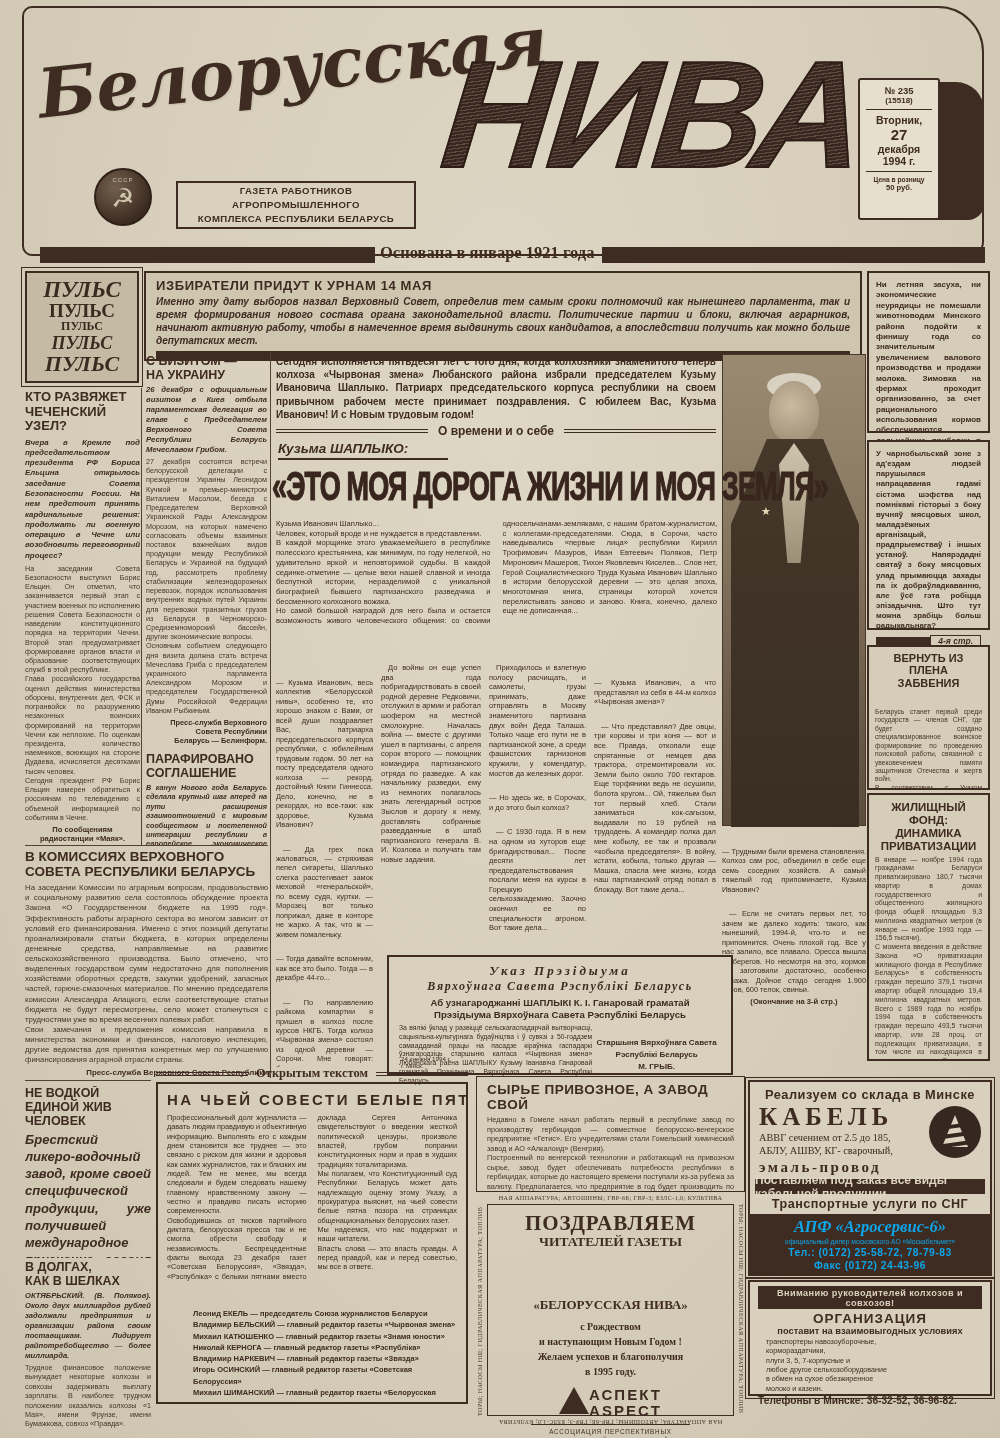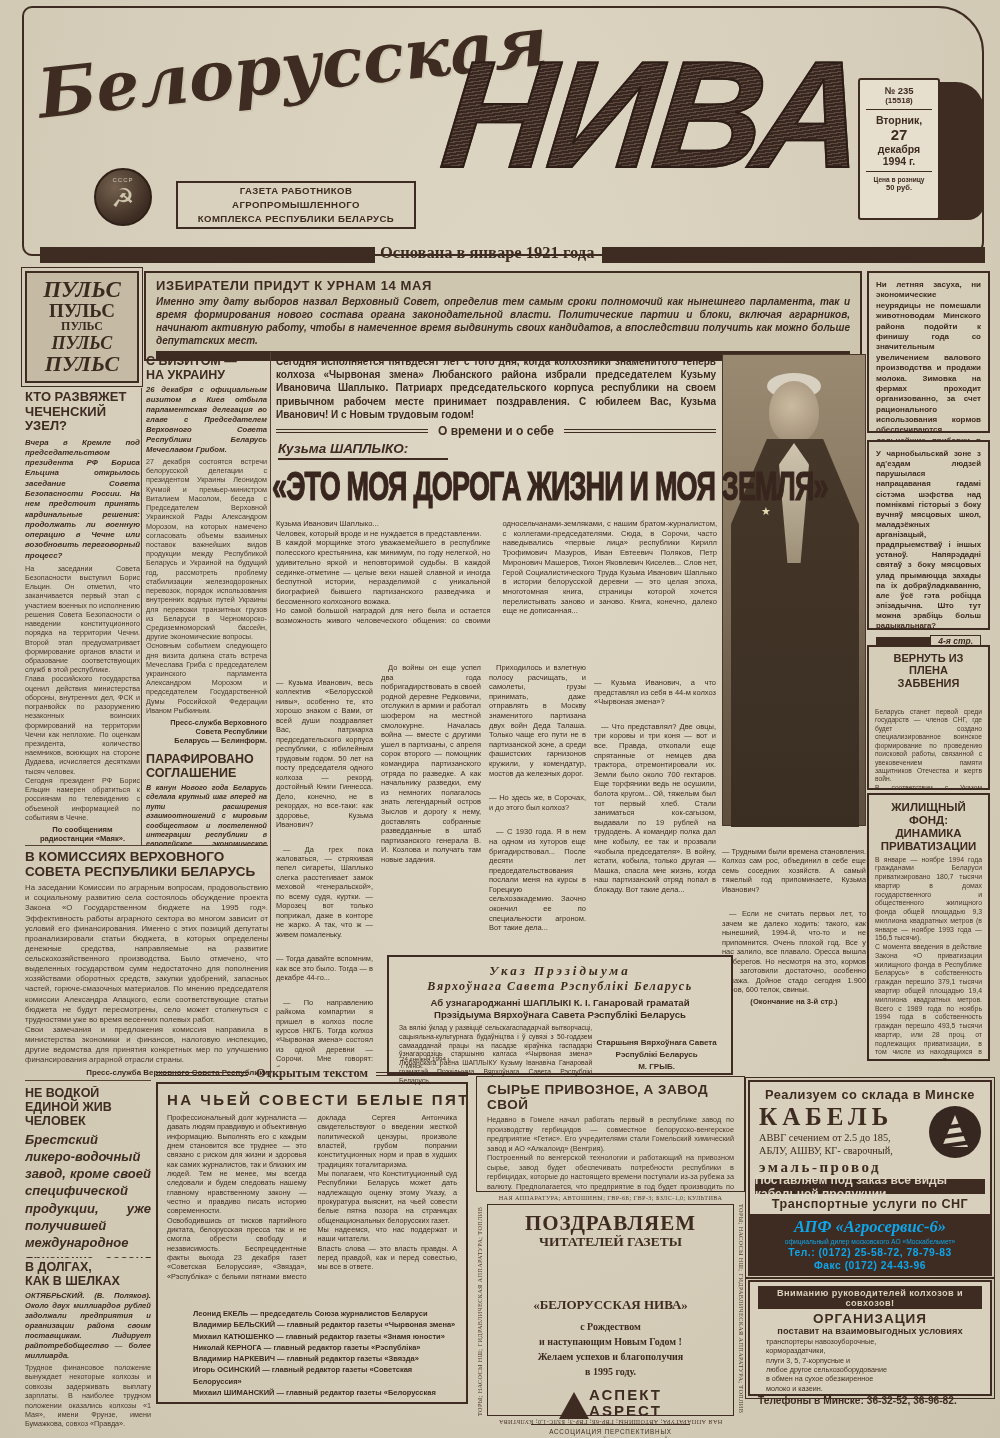--- a/index.html
+++ b/index.html
@@ -199,21 +199,21 @@
   .asp .st-top{left:12px;right:12px;top:0;height:9px;text-align:center;}
   .asp .st-bot{left:12px;right:12px;bottom:0;height:9px;text-align:center;transform:rotate(180deg);}
   .asp .st-l{left:0;top:10px;bottom:10px;width:10px;writing-mode:vertical-rl;transform:rotate(180deg);}
   .asp .st-r{right:0;top:10px;bottom:10px;width:10px;writing-mode:vertical-rl;}
   .asp .inner{position:absolute;left:11px;right:11px;top:10px;bottom:10px;border:1px solid var(--ink);
     text-align:center;padding-top:8px;}
   .asp .g1{font-family:"Liberation Serif",serif;font-weight:900;font-size:21px;line-height:1;letter-spacing:1px;}
   .asp .g2{font-family:"Liberation Serif",serif;font-weight:900;font-size:13.5px;line-height:1.25;}
   .asp .g3{font-family:"Liberation Serif",serif;font-weight:900;font-size:13px;line-height:1.2;margin-top:46px;}
   .asp .msg{font-family:"Liberation Serif",serif;font-weight:bold;font-size:10px;line-height:1.5;margin-top:7px;}
-  .asp .lrow{display:flex;align-items:flex-end;justify-content:center;gap:0;margin-top:8px;}
+  .asp .lrow{display:flex;align-items:flex-start;justify-content:center;gap:0;margin-top:8px;}
   .asp .tri{width:0;height:0;border-left:15px solid transparent;border-right:15px solid transparent;
     border-bottom:27px solid var(--ink);}
   .asp .lt1{font-weight:900;font-size:15px;letter-spacing:2px;line-height:1.05;text-align:left;}
   .asp .hr{width:65%;margin:5px auto 3px;border-top:1.5px solid var(--ink);}
   .asp .assoc{font-size:6.3px;letter-spacing:0.8px;line-height:1.4;}
 
   
   .kab{left:748px;top:1080px;width:244px;height:196px;border:2.5px solid var(--ink);
     outline:1px solid var(--ink);outline-offset:2px;background:#d8d0bc;padding:5px 9px 0;}
   .kab .h{font-weight:bold;font-size:12.8px;text-align:center;letter-spacing:0.5px;}

